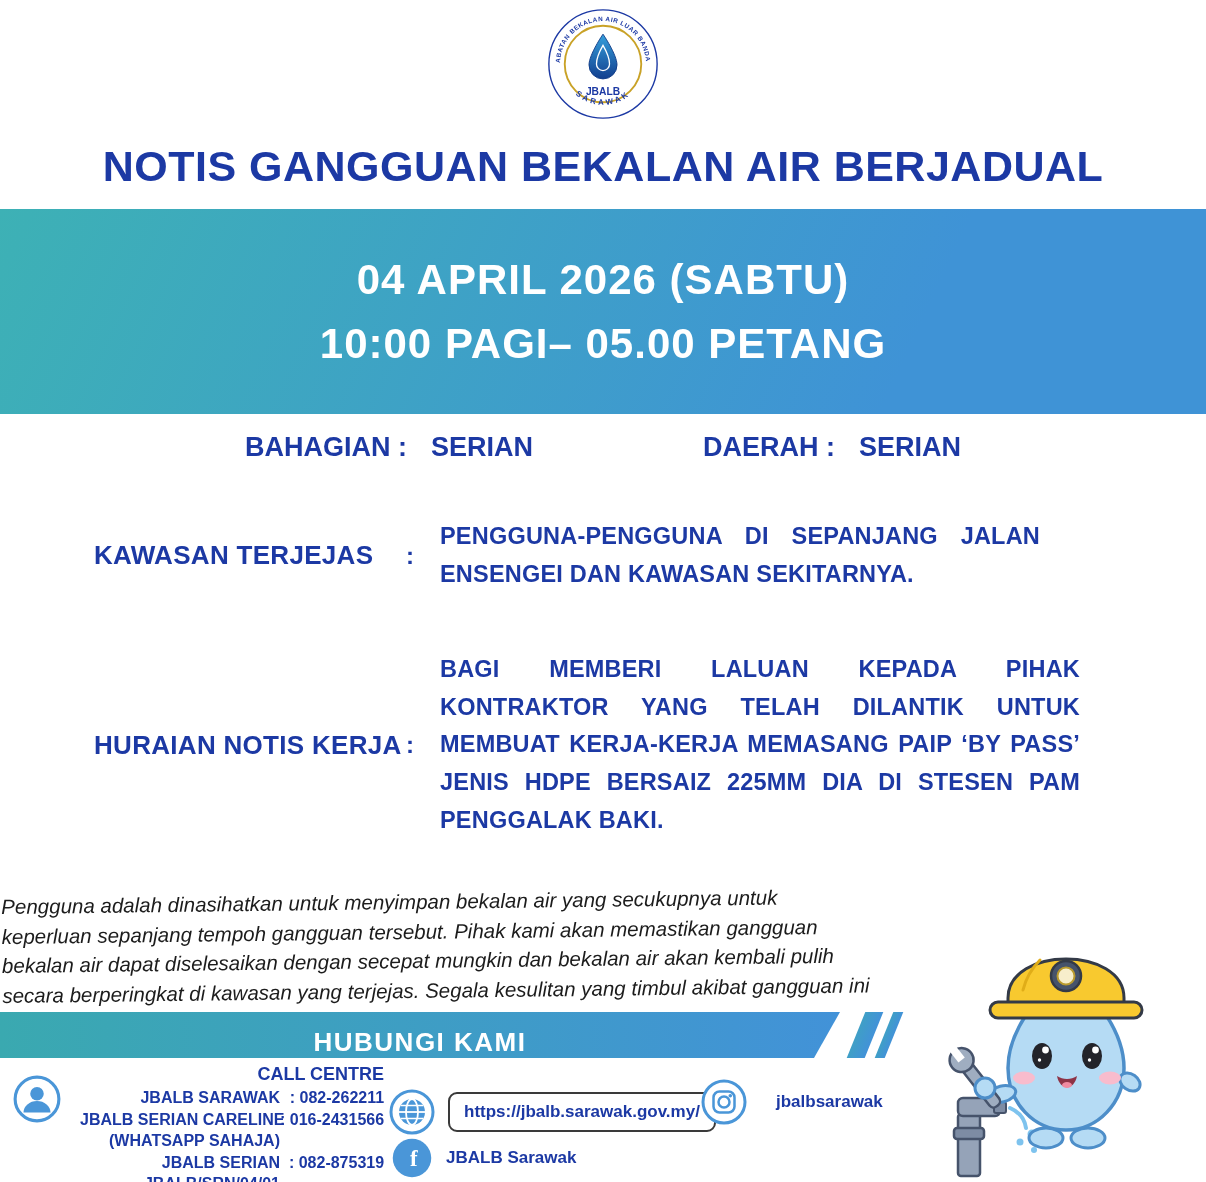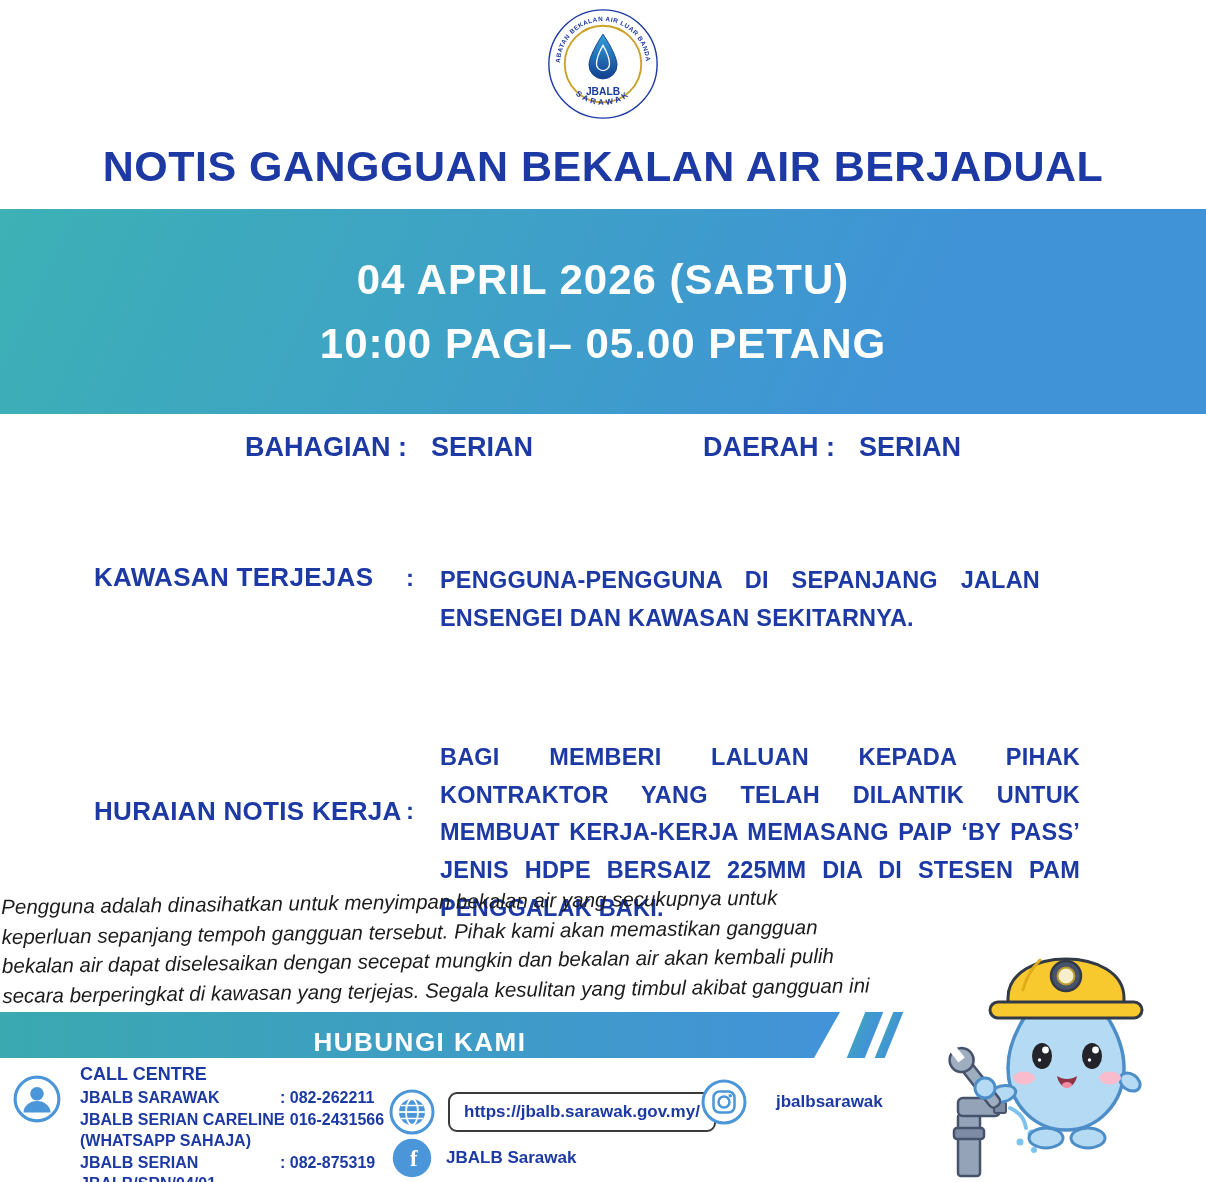--- a/index.html
+++ b/index.html
@@ -31,21 +31,20 @@
   .details { margin-top:55px; display:flex; flex-direction:column; gap:58px;padding-left:39px; }
   .detail-row {
     display:grid; grid-template-columns:312px 34px 1fr; align-items:center;
     padding:0 126px 0 55px; color:#1c39a4;
   }
   .detail-label { font-size:26px; font-weight:bold; letter-spacing:0.3px; }
   .detail-sep { font-size:24px; font-weight:bold; text-align:left; }
   .detail-text {
     font-size:23.5px; font-weight:bold; text-align:justify; line-height:1.6;
     letter-spacing:0.2px;
-    margin-top:44px;
   }
   .detail-text.narrow { max-width:600px; }
   
   .advisory {
     position:absolute; left:2px; top:892px; width:868px;
     font-style:italic; font-size:20.5px; line-height:1.45; color:#1c1c1c;
     transform:rotate(-0.7deg); transform-origin:left center;
   }
   
   .contact-banner {
@@ -55,21 +54,21 @@
     display:flex; align-items:flex-end; justify-content:center;
     color:#ffffff; font-size:26px; font-weight:bold; letter-spacing:1.5px;
   }
   .stripe {
     position:absolute; top:1012px; height:46px; transform:skewX(-22deg);
     background:linear-gradient(90deg, #3f9fc6, #4292d8);
   }
   .stripe-1 { left:856px; width:18px; }
   .stripe-2 { left:884px; width:10px; }
   
-  .footer { position:absolute; left:0; top:1060px; width:1196px; height:122px; color:#1c39a4; }
+  .footer { position:absolute; left:0; top:1060px; width:1196px; height:122px; color:#1c39a4;text-align:right; }
   .person-wrap { position:absolute; left:12px; top:14px; }
   .cc-block { position:absolute; left:80px; top:4px; }
   .cc-title { font-size:18px; font-weight:bold; margin-bottom:2px; }
   .cc-grid {
     display:grid; grid-template-columns:200px auto;
     font-size:16px; font-weight:bold; line-height:1.35; white-space:nowrap;
   }
   .web-group { position:absolute; left:388px; top:28px; display:flex; align-items:center; gap:12px; }
   .url-box {
     border:2px solid #3a3a3a; border-radius:9px; padding:8px 14px;

